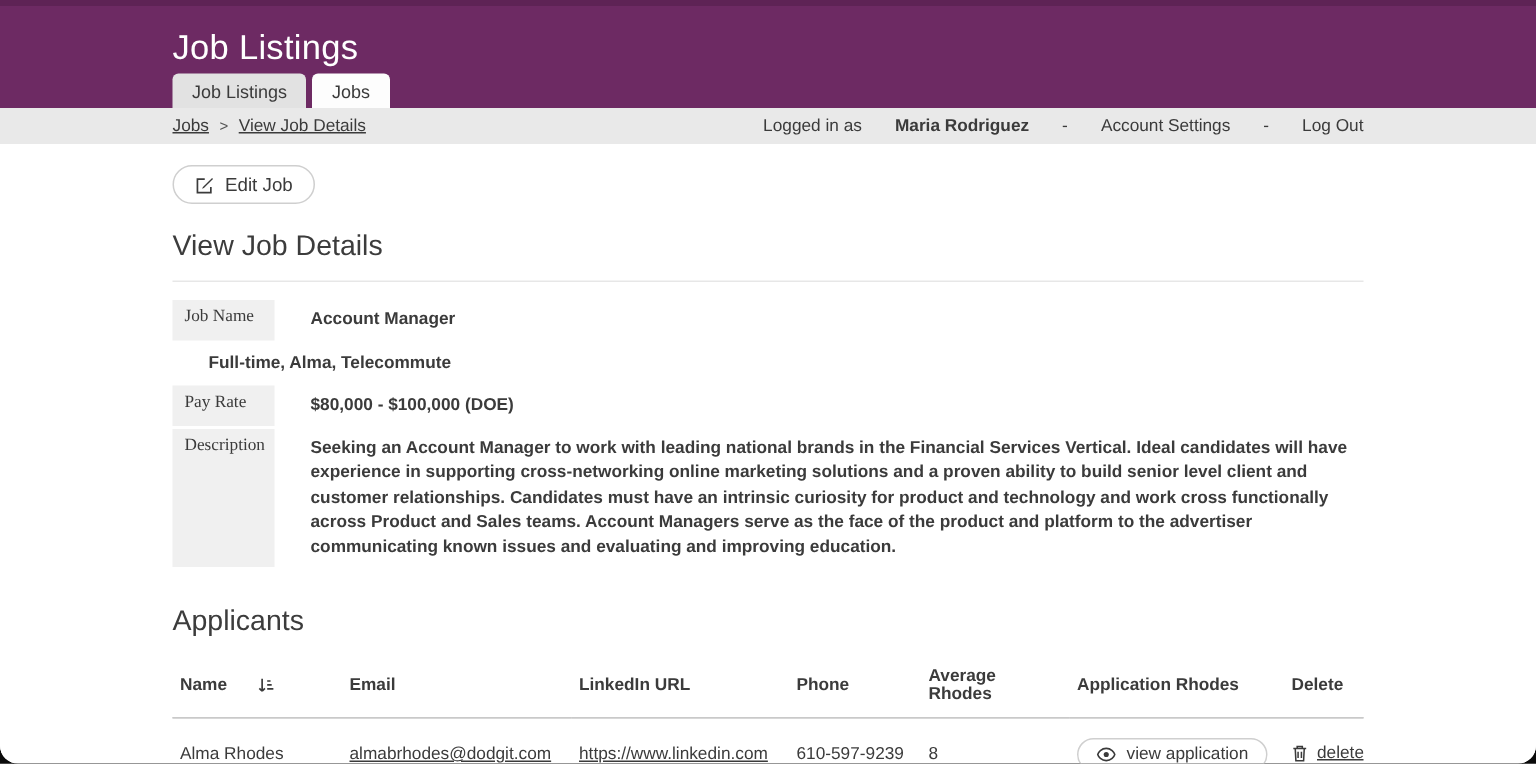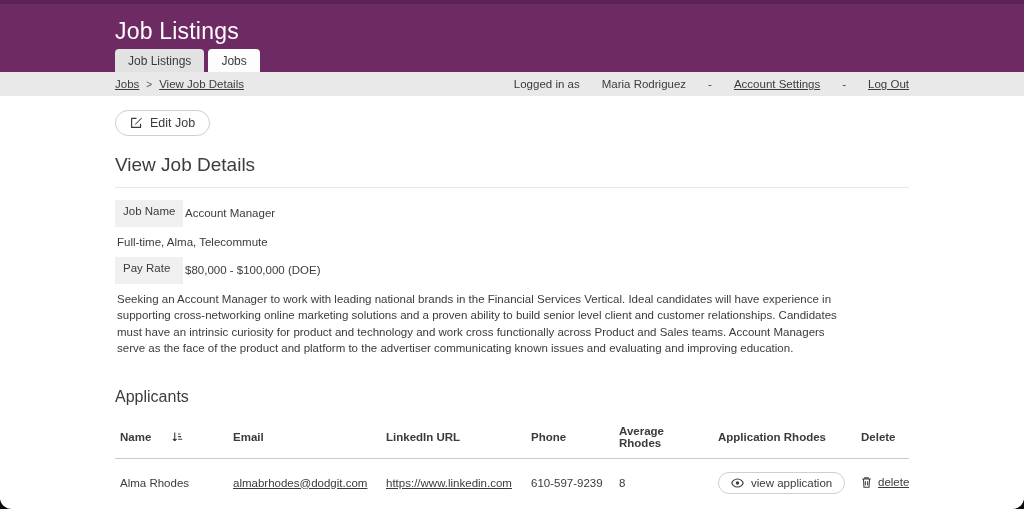--- a/index.html
+++ b/index.html
@@ -30,46 +30,46 @@
   
   .subbar {
     background: #e9e9e9; height: 24px;
     display: flex; align-items: center; justify-content: space-between;
     padding: 0 115px; font-size: 11.5px; color: #3b3b3b;
   }
   .crumbs { display: flex; align-items: center; gap: 7px; }
   .crumb-link { text-decoration: underline; color: #3b3b3b; cursor: pointer; }
   .crumb-sep { font-size: 10px; color: #555; }
   .userbar { display: flex; align-items: center; gap: 22px; }
-  .userbar .uname { font-weight: 400; }
-  .userbar a { color: #3b3b3b; text-decoration: underline; cursor: pointer; }
+  .userbar .uname { font-weight: 700; }
+  .userbar a { color: #3b3b3b; cursor: pointer; }
 
   
   .main { padding: 14px 115px 0; background: #fff; }
 
   .btn-pill {
-    display: inline-flex; align-items: flex-start; gap: 7px;
+    display: inline-flex; align-items: center; gap: 7px;
     border: 1px solid #cfcfcf; border-radius: 15px; background: #fff;
     padding: 5px 14px; font-size: 12.5px; color: #3b3b3b; cursor: pointer;
     font-family: "Liberation Sans", sans-serif;
   }
   .btn-pill svg { display: block; }
 
   h1.page-title { font-size: 19px; font-weight: 400; color: #3c3c3c; margin: 18px 0 11px; }
   .rule { border: none; border-top: 1px solid #e7e7e7; margin-bottom: 12px; }
 
   
   .detail-row { display: flex; margin-bottom: 2px; font-size: 11.5px; }
   .detail-label {
     width: 68px; min-width: 68px; background: #f0f0f0;
-    padding: 5px 6px 5px 8px; color: #3b3b3b;
-  }
-  .detail-value { flex: 1; padding: 5px 0 5px 2px; line-height: 16.5px; }
-
-  h2.section-title { font-size: 16px; font-weight: 400; color: #3c3c3c; margin: 26px 0 10px; }
+    padding: 5px 6px 5px 8px; color: #3b3b3b; font-family: Liberation Serif, serif;
+  }
+  .detail-value { flex: 1; padding: 5px 0 5px 24px; line-height: 16.5px; font-weight: bold; }
+
+  h2.section-title { font-size: 19px; font-weight: 400; color: #3c3c3c; margin: 26px 0 10px; }
 
   
   table.applicants { width: 100%; border-collapse: collapse; table-layout: fixed; }
   table.applicants th {
     text-align: left; font-size: 11.5px; font-weight: 700; color: #3b3b3b;
     padding: 9px 5px; border-bottom: 1px solid #c9c9c9;
   }
   table.applicants td {
     font-size: 11.5px; color: #3b3b3b;
     padding: 13px 5px; border-bottom: 1px solid #e2e2e2;
@@ -140,20 +140,21 @@
         <div class="detail-value">Account Manager</div>
       </div>
       <div class="detail-row">
         <div class="detail-value">Full-time, Alma, Telecommute</div>
       </div>
       <div class="detail-row">
         <div class="detail-label">Pay Rate</div>
         <div class="detail-value">$80,000 - $100,000 (DOE)</div>
       </div>
       <div class="detail-row">
+        <div class="detail-label">Description</div>
         <div class="detail-value" style="max-width:726px;">Seeking an Account Manager to work with leading national brands in the Financial Services Vertical. Ideal candidates will have experience in supporting cross-networking online marketing solutions and a proven ability to build senior level client and customer relationships. Candidates must have an intrinsic curiosity for product and technology and work cross functionally across Product and Sales teams. Account Managers serve as the face of the product and platform to the advertiser communicating known issues and evaluating and improving education.</div>
       </div>
     </div>
 
     <h2 class="section-title">Applicants</h2>
 
     <table class="applicants">
       <colgroup>
         <col style="width:113px">
           <col style="width:153px">

